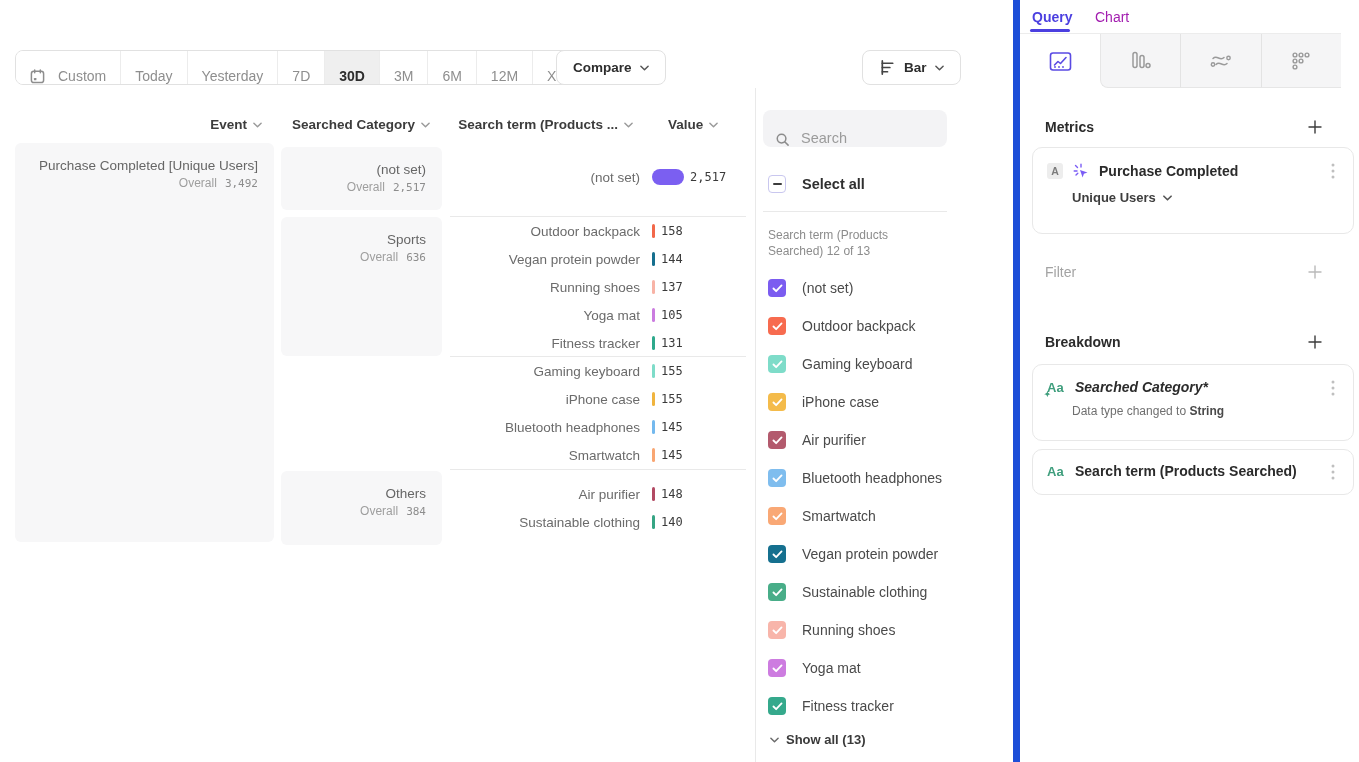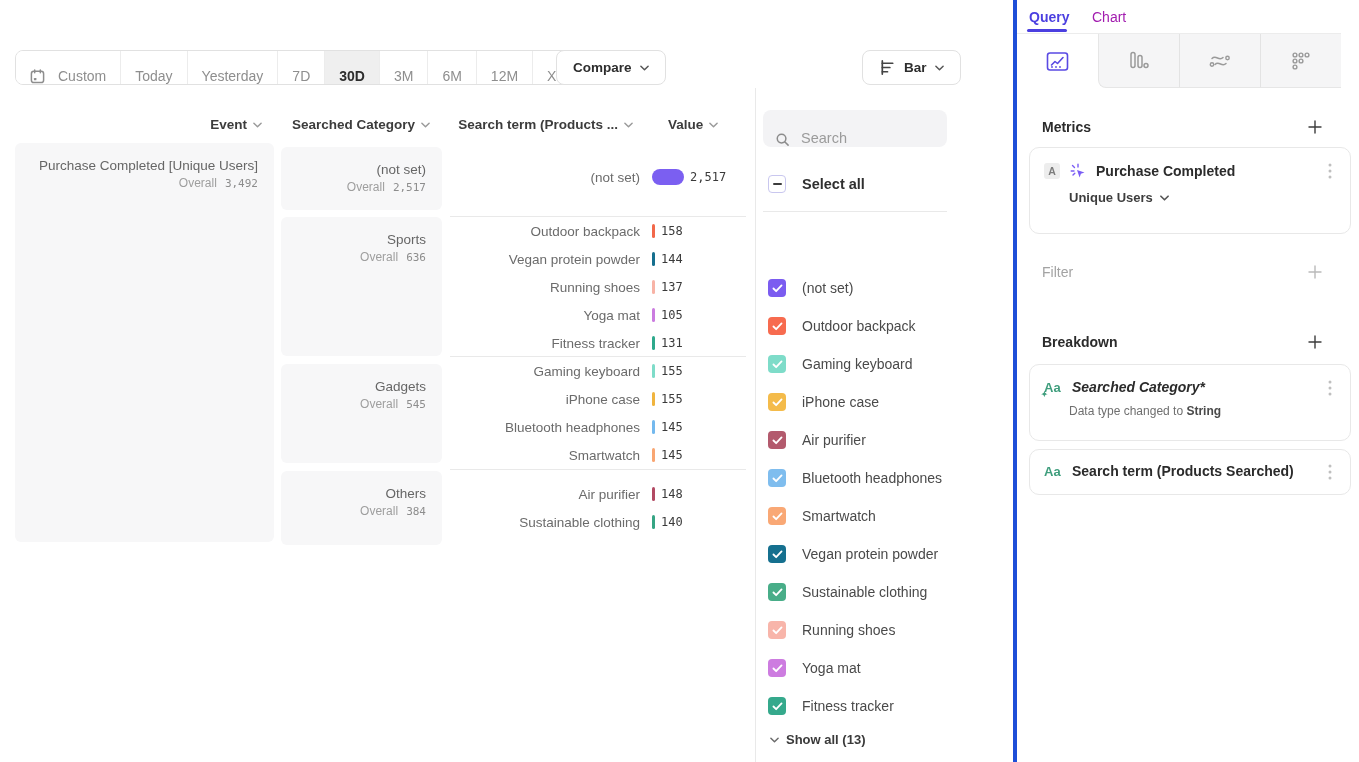--- a/index.html
+++ b/index.html
@@ -42,21 +42,21 @@
                    color:#3c3c3c;font-family:inherit;}
   .searchbox input::placeholder{color:#9b9b9b;}
   .cbox{width:18px;height:18px;border-radius:4px;display:flex;align-items:center;justify-content:center;flex:0 0 auto;}
   .cbox.ind{background:#fff;border:1.5px solid #c9c7ef;}
   .cbox.ind .minus{width:9px;height:2px;background:#3c3c3c;border-radius:1px;}
   .check-item{height:38px;display:flex;align-items:center;gap:16px;cursor:pointer;}
   .check-item .lbl{font-size:14px;color:#4a4a4a;}
   .ctx-label{font-size:12px;color:#8c8c8c;line-height:16px;}
   .showall{display:flex;align-items:center;gap:7px;font-size:13px;font-weight:700;color:#3a3a3a;cursor:pointer;}
   
-  .sidebar{left:1013px;top:0;width:328px;height:762px;border-left:4px solid #1d4ed8;background:#fff;}
+  .sidebar{left:1013px;top:0;width:328px;height:762px;border-left:7px solid #1d4ed8;background:#fff;}
   .qtab{position:absolute;top:9px;font-size:14px;font-weight:700;cursor:pointer;}
   .qtab.active{color:#4b3fe0;}
   .qtab.inactive{color:#a21caf;font-weight:400;}
   .tab-underline{position:absolute;left:10px;top:29px;width:40px;height:3px;border-radius:2px;background:#4b3fe0;}
   .tabs-border{position:absolute;left:0;right:0;top:33px;height:1px;background:#ececec;}
   .icon-strip{position:absolute;left:0;right:0;top:34px;height:54px;display:flex;}
   .itab{width:86.5px;display:flex;align-items:center;justify-content:center;cursor:pointer;}
   .itab.active{background:#fff;}
   .itab.gray{background:#f5f5f6;border-bottom:1px solid #e6e6e6;}
   .itab.first-gray{border-left:1px solid #e6e6e6;border-bottom-left-radius:8px;}
@@ -173,24 +173,20 @@
   </div>
 
   <div class="abs card" style="left:281px;top:147px;width:161px;height:63px;">
     <div class="nm">(not set)</div>
     <div class="ov"><span>Overall</span><span class="num mono">2,517</span></div>
   </div>
   <div class="abs card" style="left:281px;top:217px;width:161px;height:139px;">
     <div class="nm">Sports</div>
     <div class="ov"><span>Overall</span><span class="num mono">636</span></div>
   </div>
-  <div class="abs card" style="left:281px;top:364px;width:161px;height:99px;">
-    <div class="nm">Gadgets</div>
-    <div class="ov"><span>Overall</span><span class="num mono">545</span></div>
-  </div>
   <div class="abs card" style="left:281px;top:471px;width:161px;height:74px;">
     <div class="nm">Others</div>
     <div class="ov"><span>Overall</span><span class="num mono">384</span></div>
   </div>
 
   <div class="abs rowgrp" style="left:450px;top:163px;width:296px;">
     <div class="row">
       <span class="term">(not set)</span>
       <span class="bar" style="background: rgb(123, 95, 241); width: 32px; height: 16px; border-radius: 8px;"></span>
       <span class="val mono">2,517</span>
@@ -276,20 +272,21 @@
 
   <div class="abs" style="left:768px;top:175px;display:flex;align-items:center;gap:16px;">
     <span class="cbox ind">
         <span class="minus"></span>
       </span>
     <span style="font-size:14.5px;font-weight:700;color:#2f2f2f;">Select all</span>
   </div>
 
   <div class="abs hdiv" style="left:763px;top:211px;width:184px;"></div>
 
+  <div class="abs ctx-label" style="left:768px;top:227px;width:172px;">Search term (Products Searched) 12 of 13</div>
 
   <div class="abs" style="left:768px;top:269px;" id="checklist">
       <div class="check-item">
         <span class="cbox" style="background: rgb(123, 92, 240);">
           <svg width="11" height="9" viewBox="0 0 12 10">
             <path d="M1.5 5l3 3 6-6.5" stroke="#fff" stroke-width="2" fill="none" stroke-linecap="round" stroke-linejoin="round"></path>
           </svg>
         </span>
         <span class="lbl">(not set)</span>
       </div>

